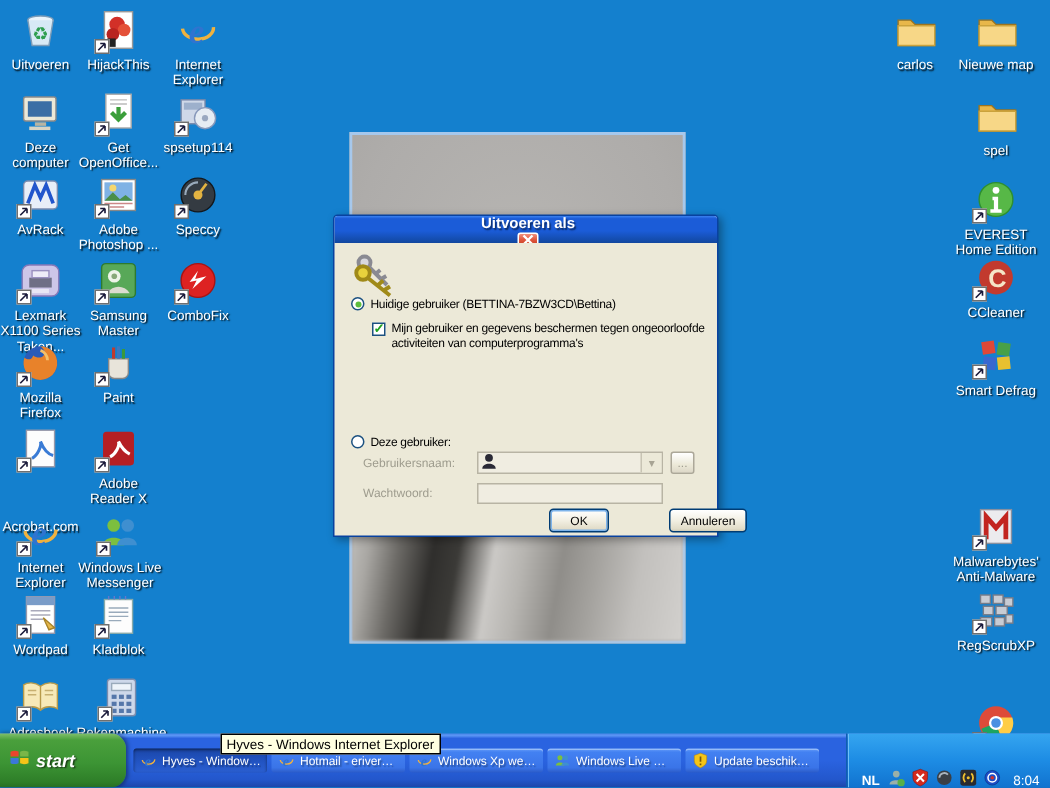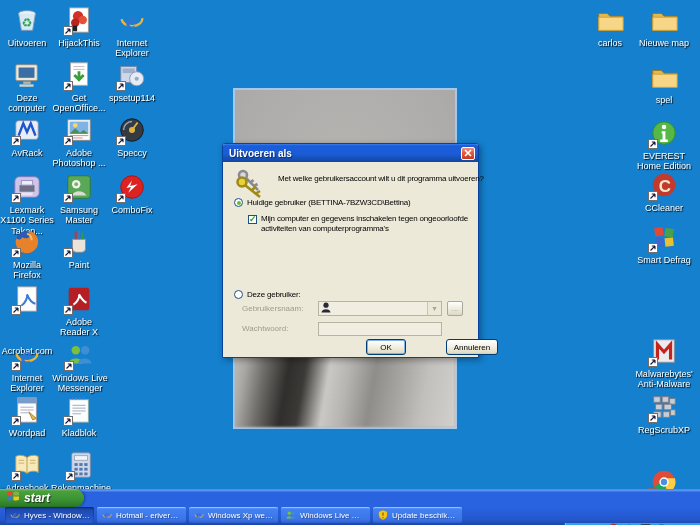--- a/index.html
+++ b/index.html
@@ -21,21 +21,21 @@
        background:radial-gradient(ellipse at 50% 40%,#b7b5b2 0%,#aeacaa 70%,#a8a6a3 100%);}
   #photo .ph-bottom{position:absolute;left:0;bottom:0;right:0;height:37%;filter:blur(1px);
        background:linear-gradient(100deg,#cccbc8 0%,#a9a7a3 9%,#6e6c68 17%,#2f2e2c 27%,#3b3a37 34%,
        #cbc9c6 44%,#b7b5b1 52%,#8f8d89 63%,#a5a39f 73%,#c2c0bd 85%,#d2d0cd 100%);}
   
   #dialog{position:absolute;left:222px;top:143px;width:257px;height:215px;box-sizing:border-box;
        border:1px solid #0842a0;border-radius:3px 3px 0 0;background:#ece9d8;
        box-shadow:2px 2px 6px rgba(0,0,0,.35);}
   .titlebar{position:absolute;left:0;top:0;right:0;height:18px;border-radius:2px 2px 0 0;
        background:linear-gradient(180deg,#3a81f0 0%,#1b5cd8 10%,#1b5cd8 55%,#11479e 100%);
-       display:flex;align-items:center;padding:0 3px 0 6px;box-sizing:border-box;}
+       display:flex;align-items:center;padding:0 3px 0 6px;box-sizing:border-box;flex-direction:column;}
   .title{flex:1;font-size:10px;font-weight:bold;color:#fff;text-shadow:1px 1px 1px #0a2a66;}
   .closebtn{width:14px;height:13px;border:1px solid #fff;border-radius:2px;box-sizing:border-box;
        background:linear-gradient(180deg,#f0927e 0%,#e25940 45%,#c03a1e 100%);
        display:flex;align-items:center;justify-content:center;cursor:pointer;}
   .dlg-body{position:absolute;left:3px;top:18px;right:3px;bottom:3px;background:#ece9d8;
        font-size:8px;color:#000;}
   .keys-ic{position:absolute;left:8px;top:6px;width:32px;height:32px;}
   .heading{position:absolute;left:52px;top:12px;width:200px;white-space:nowrap;letter-spacing:-0.2px;}
   .radio-row{position:absolute;display:flex;align-items:center;gap:4px;cursor:pointer;white-space:nowrap;letter-spacing:-0.2px;}
   .radio-cur{left:8px;top:36px;}
@@ -66,21 +66,21 @@
        border-radius:3px;background:linear-gradient(180deg,#ffffff 0%,#f2efe2 50%,#e1dcc8 90%,#d0cab2 100%);
        font-size:8px;font-family:"Liberation Sans",sans-serif;padding:0;cursor:pointer;}
   .okbtn{left:140px;width:40px;box-shadow:0 0 0 1px #7eb4ea inset;}
   .cancelbtn{left:188px;width:52px;margin-left:32px;}
   
   #tooltip{position:absolute;left:147px;top:489px;background:#ffffe1;border:1px solid #000;
        font-size:9px;padding:1px 3px;white-space:nowrap;z-index:30;}
   
   #taskbar{position:absolute;left:0;bottom:0;width:700px;height:36px;z-index:20;
        background:linear-gradient(180deg,#4b86e8 0%,#5a95f5 4%,#2a63e0 9%,#2a63e0 50%,#2357cc 85%,#1d45a8 100%);
-       display:flex;align-items:stretch;flex-direction:column;}
+       display:flex;align-items:stretch;}
   #start-button{width:84px;display:flex;align-items:center;gap:4px;padding-left:6px;box-sizing:border-box;
        background:linear-gradient(180deg,#7fbf6a 0%,#4aa03c 12%,#3c9434 55%,#2e7e28 90%,#276e22 100%);
        border-radius:0 10px 10px 0;box-shadow:1px 0 3px rgba(0,0,0,.4);cursor:pointer;}
   #start-button .start-label{color:#fff;font-size:12px;font-weight:bold;font-style:italic;
        text-shadow:1px 1px 1px rgba(0,0,0,.6);}
   #tasks{display:flex;align-items:center;gap:3px;padding-left:5px;}
   .task{width:89px;height:16px;box-sizing:border-box;border-radius:2px;display:flex;align-items:center;
        gap:3px;padding:0 4px;cursor:pointer;overflow:hidden;
        background:linear-gradient(180deg,#6aa0f8 0%,#4381f2 15%,#3a74e8 80%,#2c5cc8 100%);
        box-shadow:0 1px 0 rgba(255,255,255,.35) inset;}
@@ -490,30 +490,29 @@
           <g stroke="#8a8a92" stroke-width="2.6" fill="none">
             <circle cx="9" cy="7" r="4" fill="#d8d8de"></circle>
               <path d="M12 10 L24 22 M20 18 l3.5 -2 M16.5 14.5 l3 -2.5"></path>
           </g>
           <g stroke="#a08a18" stroke-width="2.6" fill="none">
             <circle cx="8" cy="14" r="4.5" fill="#e8d23c"></circle>
               <path d="M11.5 17.5 L26 29 M22 25.5 l4 -2.5 M18 22 l3.5 -3"></path>
           </g>
         </svg>
       </div>
-      <div class="heading">Met welke gebruikersaccount wilt u dit programma uitvoeren?</div>
 
       <label class="radio-row radio-cur">
         <span class="radio checked"></span>
         <span>Huidige gebruiker (BETTINA-7BZW3CD\Bettina)</span>
       </label>
 
       <label class="check-row">
         <span class="checkbox">✓</span>
-        <span class="ml">Mijn computer en gegevens inschakelen tegen ongeoorloofde
+        <span class="ml">Mijn gebruiker en gegevens beschermen tegen ongeoorloofde
 activiteiten van computerprogramma's</span>
       </label>
 
 
       <label class="radio-row radio-oth">
         <span class="radio"></span>
         <span>Deze gebruiker:</span>
       </label>
 
       <div class="lbl-user dis">Gebruikersnaam:</div>
@@ -529,20 +528,21 @@
       <button class="dots">...</button>
 
       <div class="lbl-pass dis">Wachtwoord:</div>
       <div class="pwd"></div>
 
       <button class="btn okbtn">OK</button>
       <button class="btn cancelbtn">Annuleren</button>
     </div>
   </div>
 
+  <div id="tooltip">Hyves - Windows Internet Explorer</div>
 </div>
 
 <div id="taskbar">
   <div id="start-button">
     <span>
       <svg width="14" height="14" viewBox="0 0 14 14">
         <path d="M1 3.2 Q3.5 2 6.4 3 L6.4 6.4 L1 6.4 z" fill="#e8452c"></path>
         <path d="M7.4 3.1 Q10 2 13 3.2 L13 6.4 L7.4 6.4 z" fill="#7ab648"></path>
         <path d="M1 7.4 L6.4 7.4 L6.4 10.8 Q3.5 12 1 10.8 z" fill="#3b78d8"></path>
         <path d="M7.4 7.4 L13 7.4 L13 10.8 Q10 12 7.4 10.9 z" fill="#f5c418"></path>

